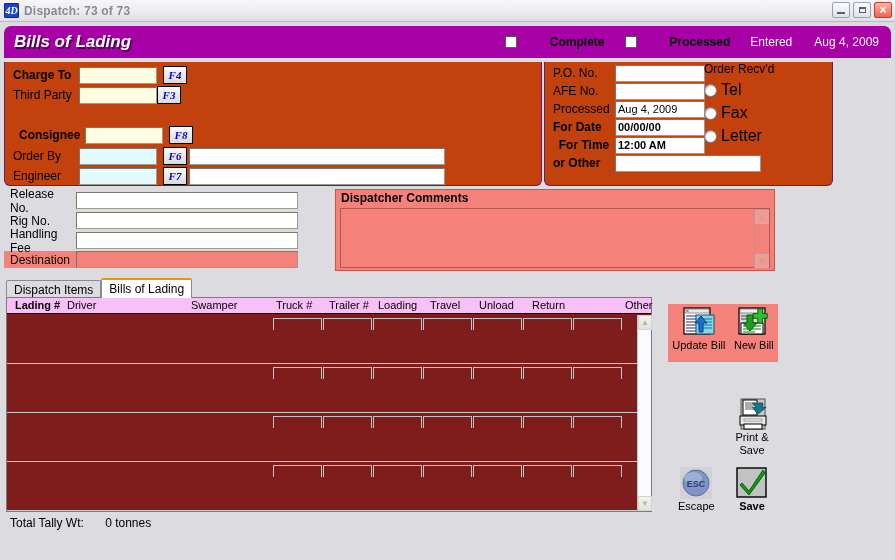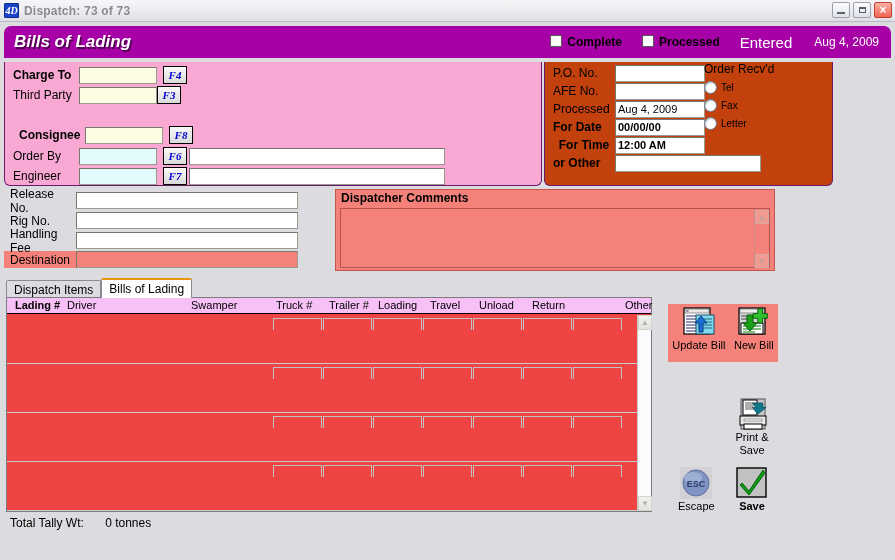--- a/index.html
+++ b/index.html
@@ -48,35 +48,35 @@
     background: #a600a6;
     border-radius: 7px 7px 0 0;
     display: flex; align-items: center;
   }
   .header-title {
     margin-left: 10px; color: #ffffff; font-size: 17px; font-weight: bold;
     font-style: italic; text-shadow: 1.5px 1.5px 0 #4d004d;
     font-family: "Liberation Sans", sans-serif;
   }
   .hdr-right { position: absolute; right: 6px; top: 0; height: 32px; display: flex; align-items: center; }
-  .chkgrp { display: flex; align-items: flex-start; margin-right: 20px; }
+  .chkgrp { display: flex; align-items: center; margin-right: 20px; gap: 28px; }
   .chkbox {
     width: 12px; height: 12px; border: 1px solid #5a5a5a;
     background: linear-gradient(135deg,#f4f4f4 0%,#ffffff 60%);
     margin-right: 5px;
   }
   .chklabel { color: #000; font-size: 12px; font-weight: bold; }
-  .hdr-text { color: #fff; font-size: 15px; margin-right: 22px; }
+  .hdr-text { color: #fff; font-size: 12px; margin-right: 22px; }
   .hdr-date { color: #fff; font-size: 12px; margin-right: 6px; }
 
   
   .fs-left {
     position: absolute; left: 4px; top: 62px; width: 538px; height: 124px;
     border: 1px solid #6b1a6b; border-top: none; border-radius: 0 0 6px 6px;
-    background: #f9a8d4;
+    background: #c2410c;
   }
   .fs-right {
     position: absolute; left: 544px; top: 62px; width: 289px; height: 124px;
     border: 1px solid #6b1a6b; border-top: none; border-radius: 0 0 6px 6px;
     background: #c2410c;
   }
   .frow { position: absolute; display: flex; align-items: center; height: 18px; }
   .flabel { font-size: 12px; color: #000; }
   .flabel.b { font-weight: bold; }
   .finput {
@@ -96,21 +96,21 @@
 
   
   .radio-grp { position: absolute; left: 704px; top: 62px; }
   .rtitle { font-size: 12px; color: #000; margin-bottom: 5px; }
   .rrow { display: flex; align-items: center; margin-bottom: 5px; }
   .rdot {
     width: 13px; height: 13px; border-radius: 50%;
     border: 1px solid #6e7d93; background: #ffffff; margin-right: 4px;
     box-shadow: inset 1px 1px 1px rgba(110,125,147,.45);
   }
-  .rlabel { font-size: 10px; color: #000; }
+  .rlabel { font-size: 16px; color: #000; }
 
   
   .leftblock { position: absolute; left: 4px; top: 191px; width: 294px; }
   .lrow { display: flex; align-items: center; height: 19px; margin-bottom: 1px; }
   .llabel { width: 72px; font-size: 12px; color: #000; padding-left: 6px; }
   .linput {
     flex: 1; height: 17px; border: 1px solid #9a9a8f;
     border-top-color: #77776d; border-left-color: #77776d;
     background: #ffffff;
   }
@@ -148,21 +148,21 @@
     display: flex; align-items: center; border-radius: 2px 2px 0 0;
   }
   .tab.active {
     background: #ffffff; border-top: 2px solid #e8950f; height: 20px;
     position: relative; z-index: 3;
   }
 
   
   .table {
     position: absolute; left: 6px; top: 297px; width: 646px; height: 215px;
-    border: 1px solid #7a7a80; background: #ef4444;
+    border: 1px solid #7a7a80; background: #7f1d1d;
   }
   .thead {
     height: 16px; background: #f7c0f7; border-bottom: 1px solid #000;
     position: relative;
   }
   .th { position: absolute; top: 1px; font-size: 11px; color: #000; white-space: nowrap; }
   .th.b { font-weight: bold; }
   .tbody { position: absolute; left: 0; top: 17px; right: 14px; bottom: 0; overflow: hidden; }
   .trow { height: 49px; border-bottom: 1px solid #c9c9c9; position: relative; }
   .cellbox {

